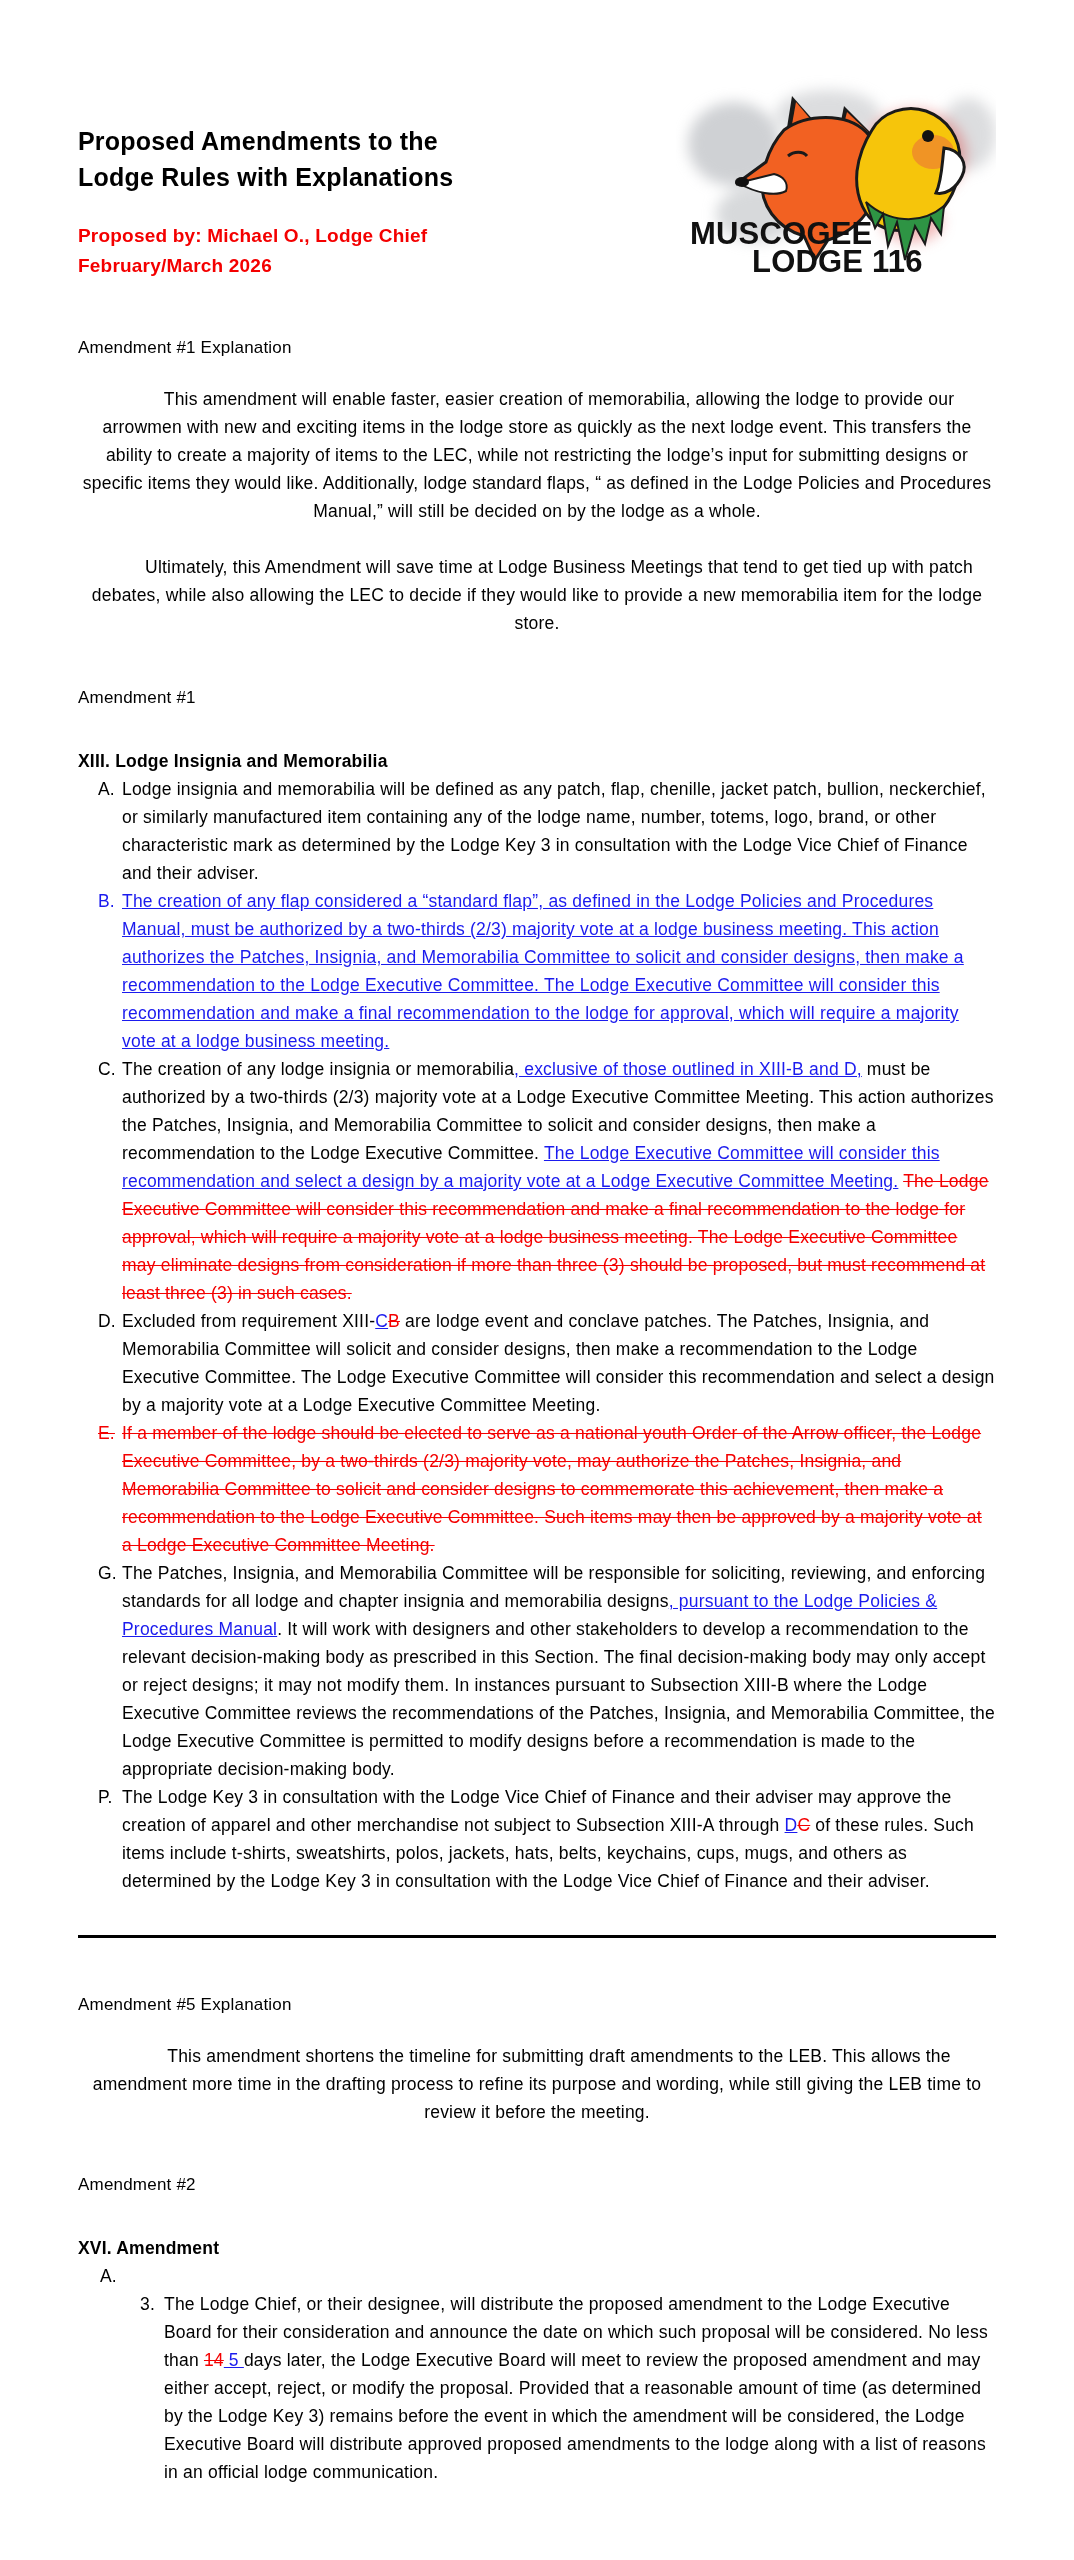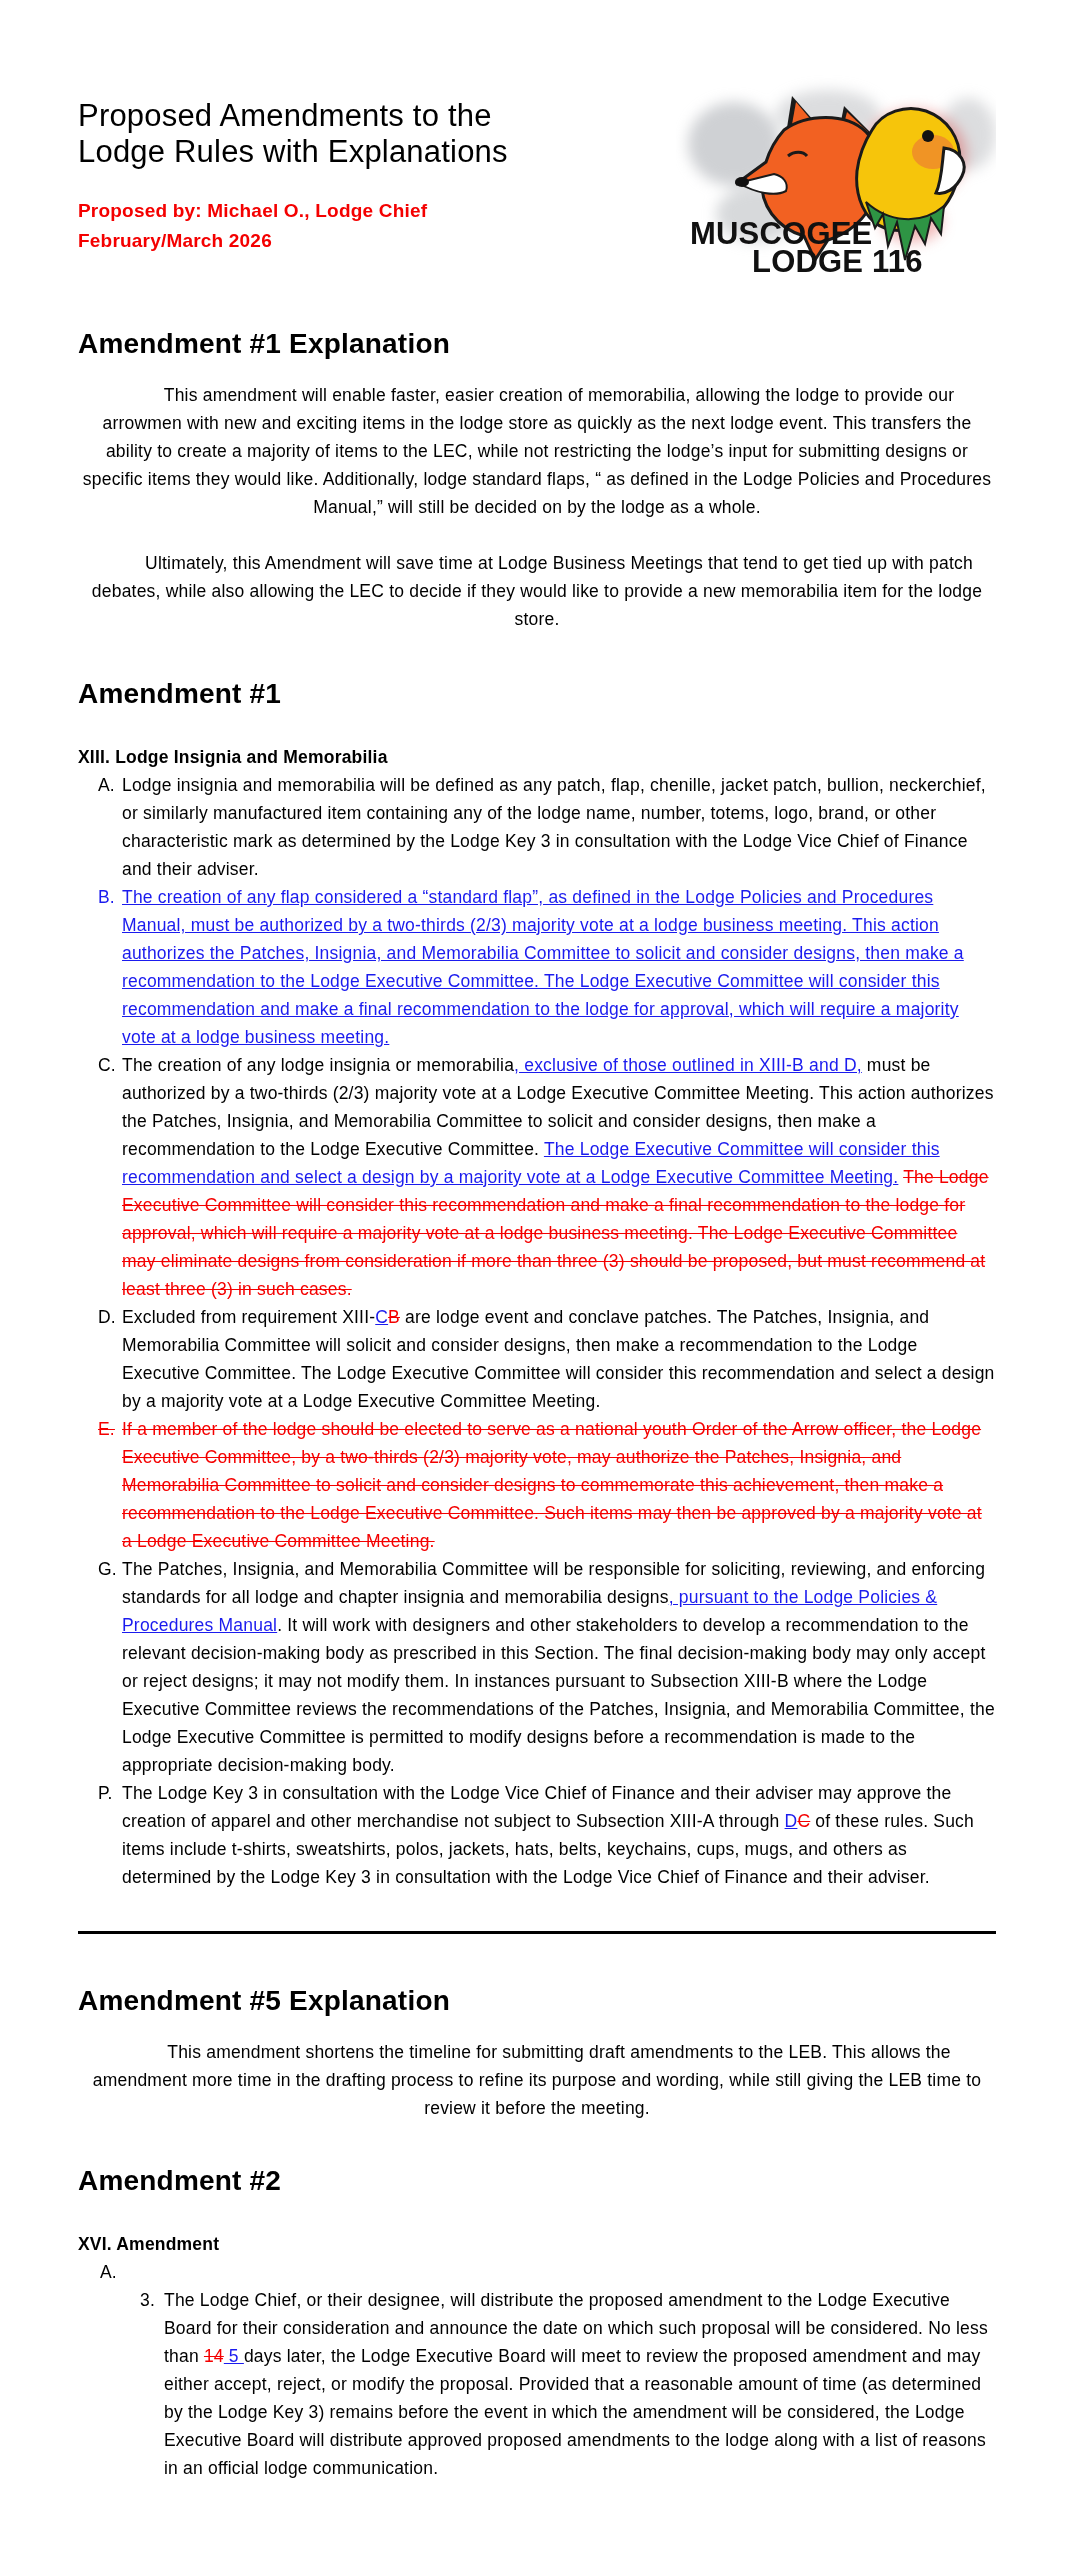--- a/index.html
+++ b/index.html
@@ -13,27 +13,27 @@
     background:#ffffff;
     font-family:"Liberation Sans", sans-serif;
     font-size:17.5px;
     line-height:28px;
     letter-spacing:0.2px;
     color:#000;
   }
   
   .doc-header{display:flex;justify-content:space-between;align-items:flex-start;}
   .title-block{max-width:560px;}
-  .doc-title{font-size:31px;line-height:36px;font-weight:normal;margin-top:28px;letter-spacing:0.2px;}
+  .doc-title{font-size:25px;line-height:36px;font-weight:bold;margin-top:53px;letter-spacing:0.2px;}
   .proposed-block{margin-top:26px;font-weight:bold;font-size:19px;line-height:30px;color:var(--heading-red,#f40000);}
   .logo-wrap{width:320px;height:205px;position:relative;flex:0 0 auto;margin-top:2px;text-align:center;}
   .logo-wrap svg{width:100%;height:100%;}
   .splash{filter:blur(7px);}
   
-  .h-section{font-size:28px;line-height:30px;font-weight:bold;margin:52px 0 0 0;}
+  .h-section{font-size:17px;line-height:30px;font-weight:normal;margin:52px 0 0 0;}
   .h-article{font-size:17.5px;line-height:28px;font-weight:bold;margin:34px 0 0 0;}
   
   .paras{margin-top:22px;}
   .para{margin:0;text-indent:44px;text-align:center;}
   .para + .para{margin-top:28px;}
   
   .abc-list{margin:0;}
   .abc-item{position:relative;padding-left:44px;}
   .abc-item .letter{position:absolute;left:20px;top:0;}
   .mk-ins{color:var(--insertion-blue,#1b1bee);}

